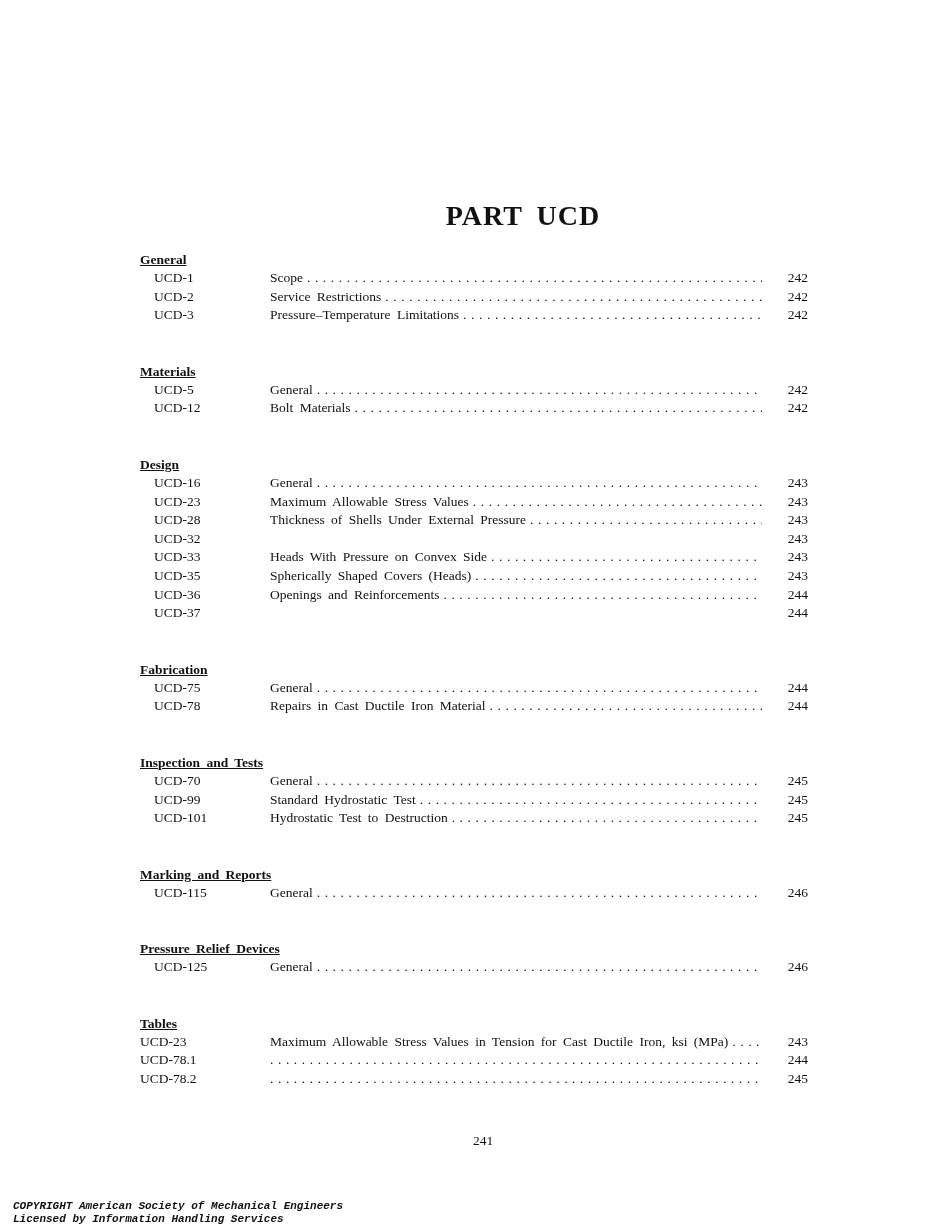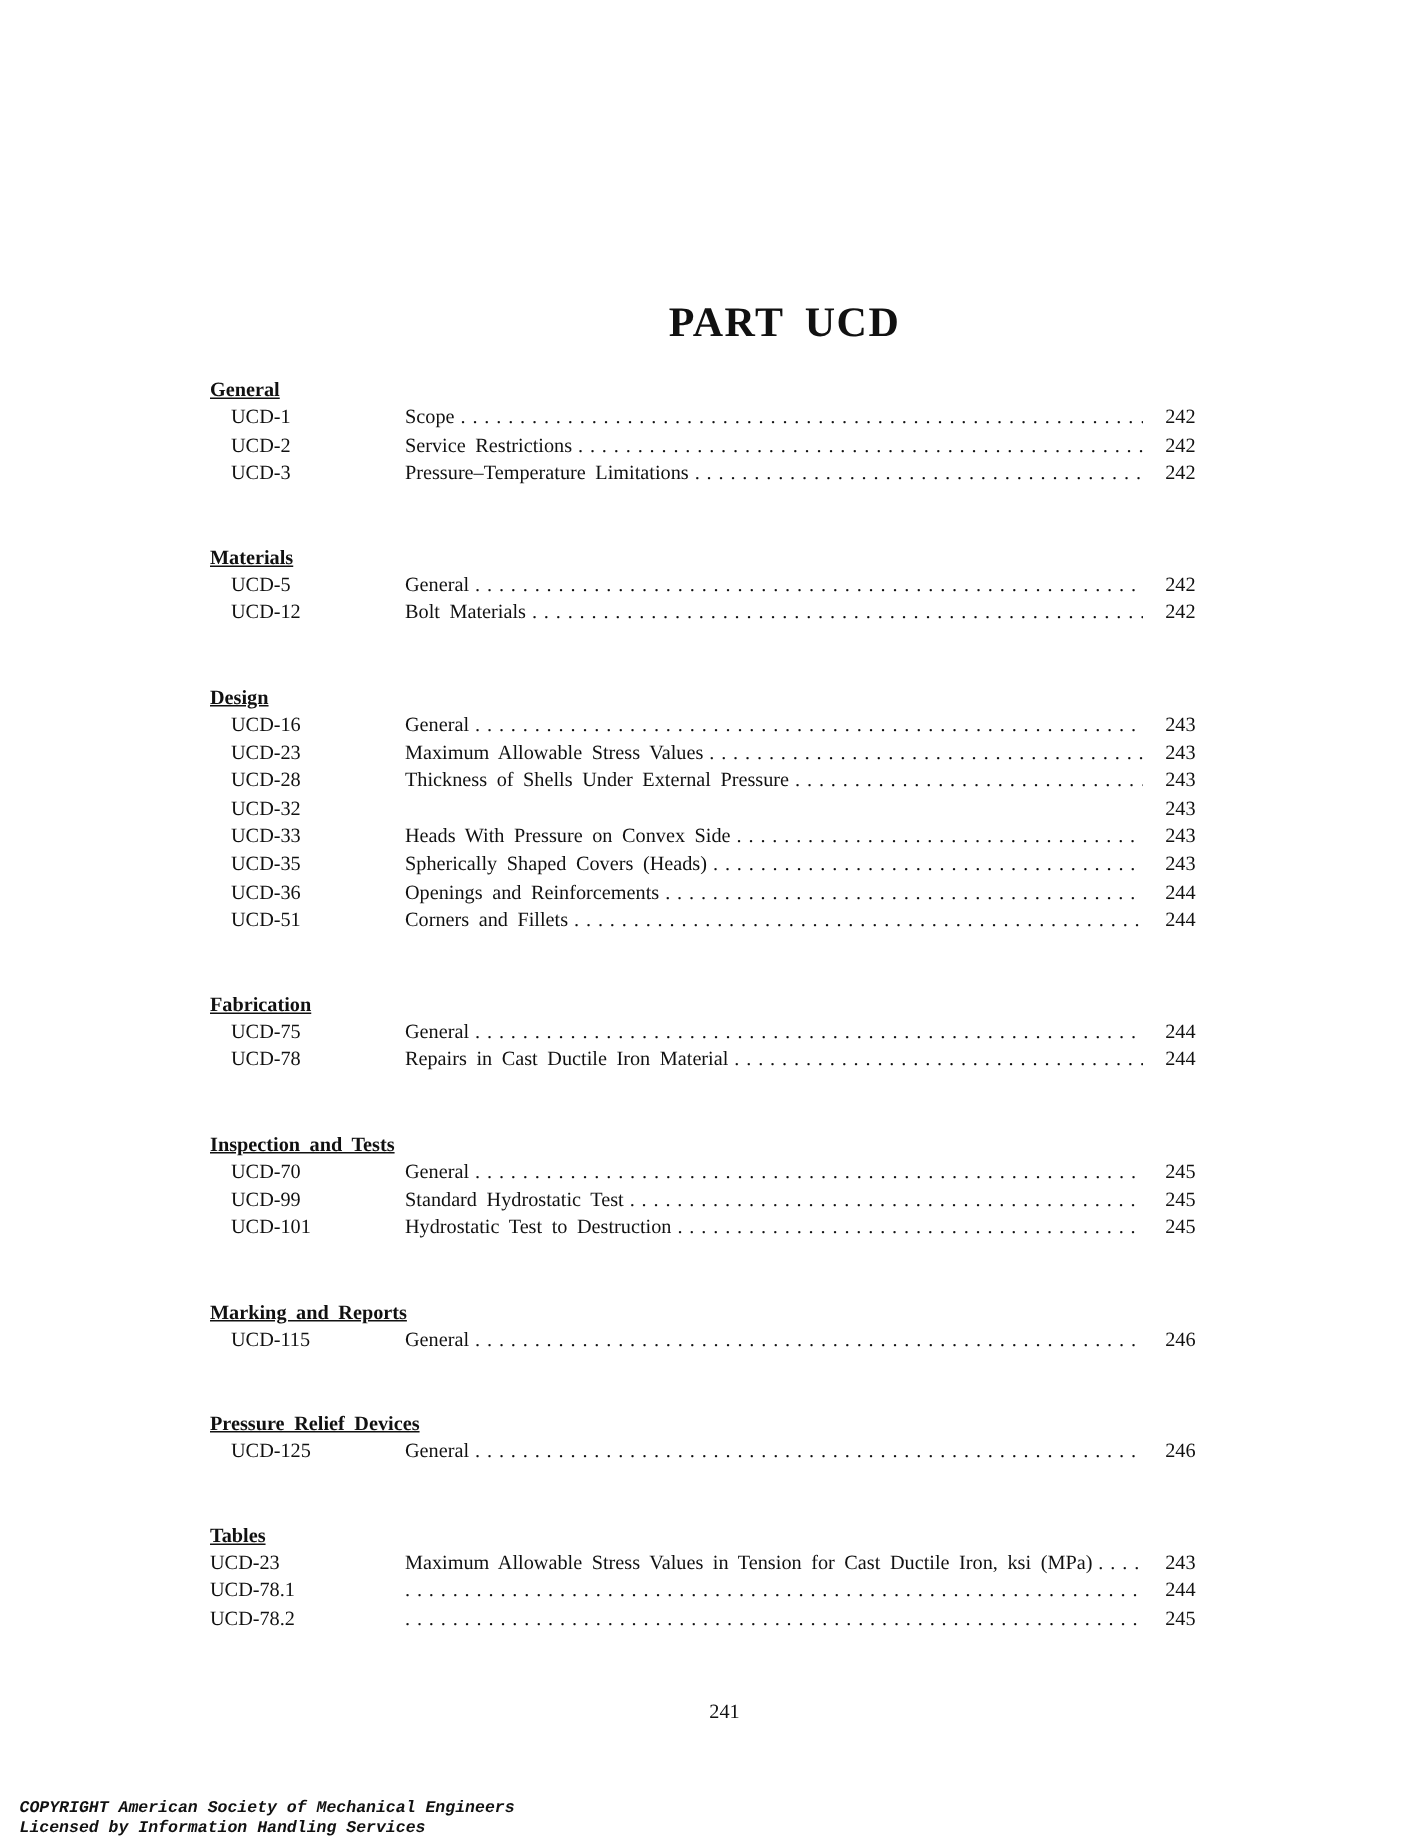--- a/index.html
+++ b/index.html
@@ -6,21 +6,21 @@
   body { width:950px; height:1230px; position:relative; font-family:"Liberation Serif", serif; color:#111; overflow:hidden; }
   .title { position:absolute; top:200px; left:0; width:950px; text-align:center; font-size:28px; font-weight:bold; letter-spacing:1px; word-spacing:6px;padding-left:48px; }
   .toc { position:absolute; left:140px; width:670px; top:250px; }
   .section { margin-bottom:37px;text-decoration:underline; }
   .section-head { font-weight:bold; font-size:13.5px; height:19px; line-height:19px; word-spacing:3px; }
   .row { position:relative; height:18.6px; line-height:18.6px; font-size:13.5px; }
   .row .num { position:absolute; left:14px; }
   .row.tbl .num { left:0; }
   .row .lead { position:absolute; left:130px; width:492px; overflow:hidden; white-space:nowrap; word-spacing:3px; }
   .row .lead::after { content:" . . . . . . . . . . . . . . . . . . . . . . . . . . . . . . . . . . . . . . . . . . . . . . . . . . . . . . . . . . . . . . . . . . . . . . . . . . . . . . . . . . . . . . . . . . . . . . . . . . . . . . . . . . . . . . . . . . ."; word-spacing:0; letter-spacing:0.6px; }
-  .row .pg { position:absolute; right:13px; }
+  .row .pg { position:absolute; right:2px; }
   .pagenum { position:absolute; top:1133px; left:0; width:966px; text-align:center; font-size:13.5px; }
   .footer { position:absolute; left:13px; top:1200px; font-family:"Liberation Mono", monospace; font-style:italic; font-weight:bold; font-size:11px; line-height:12.5px; }
 </style>
 </head>
 <body>
 
 <div class="title">PART UCD</div>
 
 <div class="toc">
   <div class="section">
@@ -86,22 +86,21 @@
         <span class="num">UCD-35</span>
         <span class="lead">Spherically Shaped Covers (Heads)</span>
         <span class="pg">243</span>
       </div>
     <div class="row">
         <span class="num">UCD-36</span>
         <span class="lead">Openings and Reinforcements</span>
         <span class="pg">244</span>
       </div>
     <div class="row">
-        <span class="num">UCD-51</span>
-        <span class="lead">Corners and Fillets</span>
+        <span class="num">UCD-37</span>
         <span class="pg">244</span>
       </div>
   </div>
 
   <div class="section">
     <div class="section-head">Fabrication</div>
     <div class="row">
         <span class="num">UCD-75</span>
         <span class="lead">General</span>
         <span class="pg">244</span>

